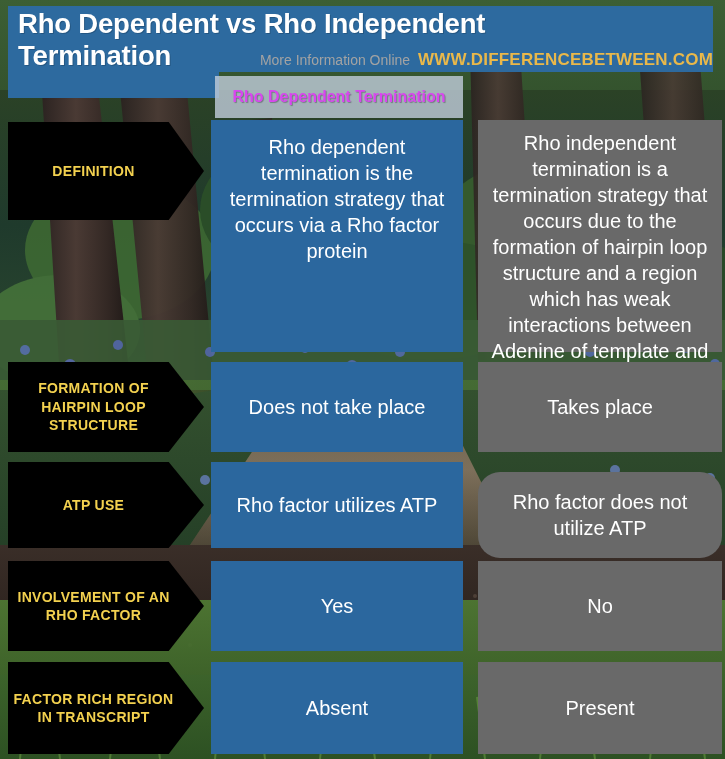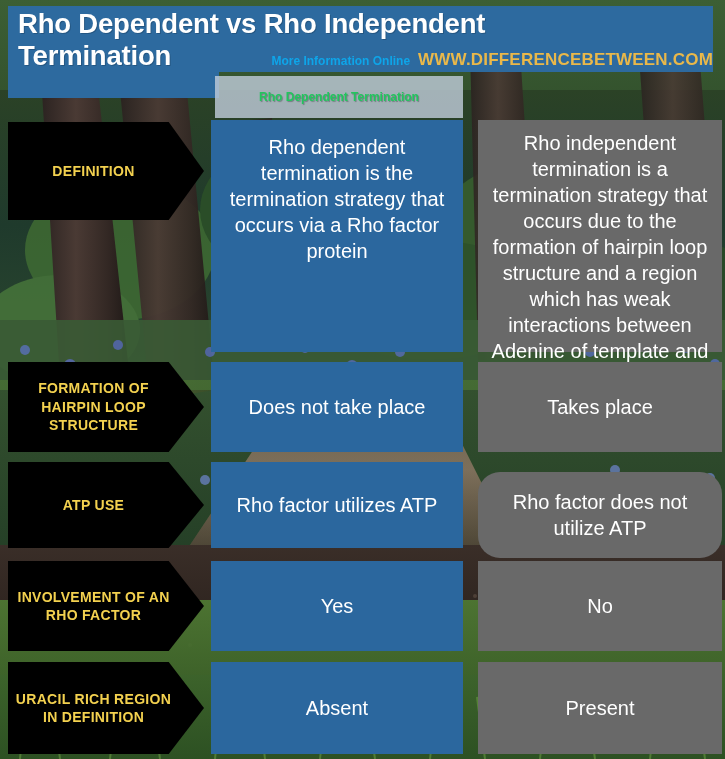--- a/index.html
+++ b/index.html
@@ -68,39 +68,39 @@
   .more-info {
     position: absolute;
     right: 12px;
     top: 50px;
     display: flex;
     align-items: baseline;
     gap: 8px;
     white-space: nowrap;
   }
   .more-info-label {
-    color: #0ea5e9;
-    font-size: 12px;
-    font-weight: bold;
+    color: #a3a3a3;
+    font-size: 14px;
+    font-weight: normal;
   }
   .more-info-url {
     color: #e9b84a;
     font-size: 17px;
     font-weight: bold;
     letter-spacing: 0.2px;
   }
 
   
   .col-header {
     position: absolute;
     top: 76px;
     height: 42px;
     background: rgba(190,203,216,0.82);
-    color: #22c55e;
-    font-size: 12px;
+    color: #d946ef;
+    font-size: 16px;
     font-weight: bold;
     line-height: 1.25;
     display: flex;
     align-items: center;
     justify-content: center;
     text-align: center;
     text-shadow: 1px 1px 1px rgba(0,0,0,0.30);
   }
   .col-header.col-a { left: 215px; width: 248px; }
   .col-header.col-b { left: 477px; width: 246px; }
@@ -334,21 +334,21 @@
     <div class="label-cell" style="top:561px;height:90px;">INVOLVEMENT OF AN RHO FACTOR</div>
     <div class="value-cell col-a" style="top:561px;height:90px;">
       <span>Yes</span>
     </div>
     <div class="value-cell col-b" style="top:561px;height:90px;">
       <span>No</span>
     </div>
   </div>
 
   <div class="row">
-    <div class="label-cell" style="top:662px;height:92px;">URACIL RICH REGION IN DEFINITION</div>
+    <div class="label-cell" style="top:662px;height:92px;">FACTOR RICH REGION IN TRANSCRIPT</div>
     <div class="value-cell col-a" style="top:662px;height:92px;">
       <span>Absent</span>
     </div>
     <div class="value-cell col-b" style="top:662px;height:92px;">
       <span>Present</span>
     </div>
   </div>
 
 </div>
 

